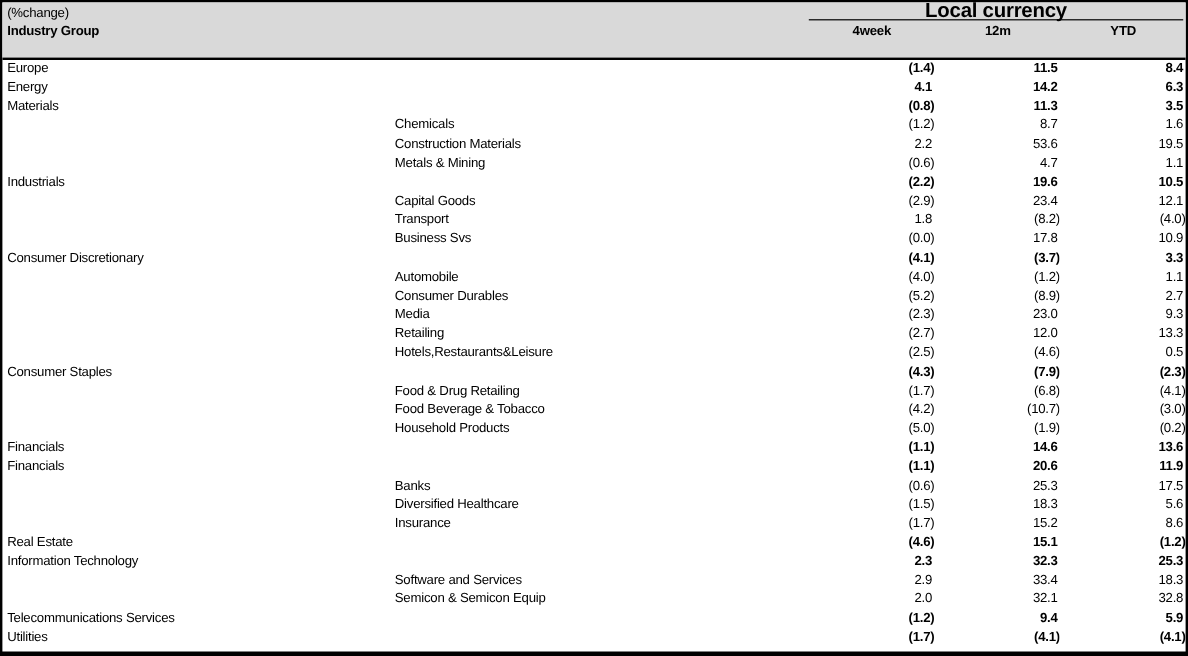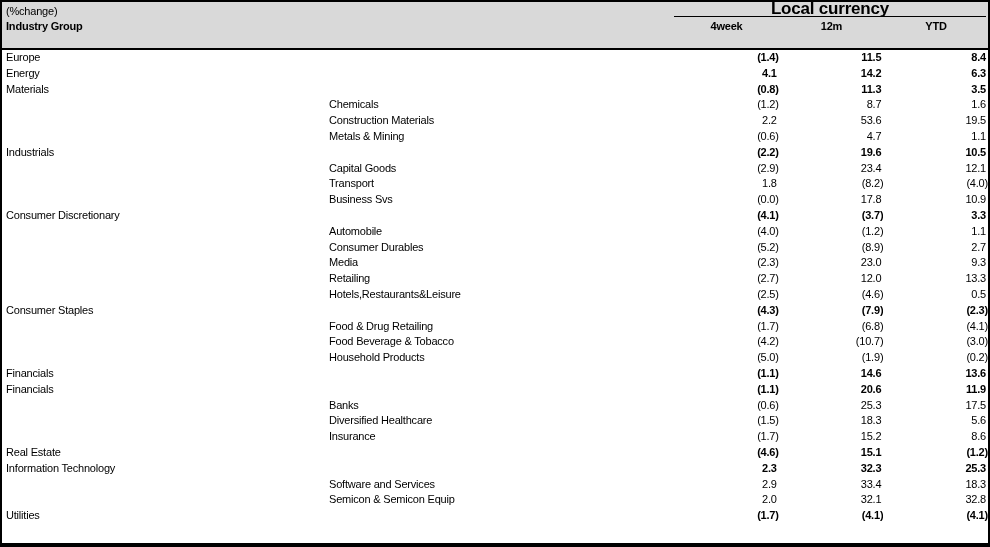--- a/index.html
+++ b/index.html
@@ -265,20 +265,26 @@
           <td class="num">33.4 </td>
           <td class="num">18.3 </td>
         </tr>
         <tr>
           <td class="label sub">Semicon &amp; Semicon Equip</td>
           <td class="num">2.0 </td>
           <td class="num">32.1 </td>
           <td class="num">32.8 </td>
         </tr>
         <tr class="group">
+          <td class="label group">Telecommunications Services</td>
+          <td class="num">(1.2)</td>
+          <td class="num">9.4 </td>
+          <td class="num">5.9 </td>
+        </tr>
+        <tr class="group">
           <td class="label group">Utilities</td>
           <td class="num">(1.7)</td>
           <td class="num">(4.1)</td>
           <td class="num">(4.1)</td>
         </tr>
       </tbody>
   </table>
 </div>
 
 </body></html>

